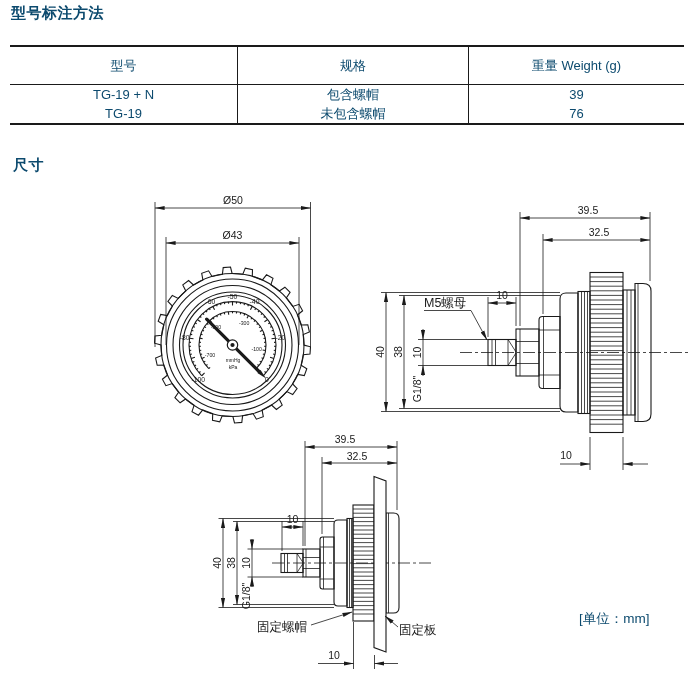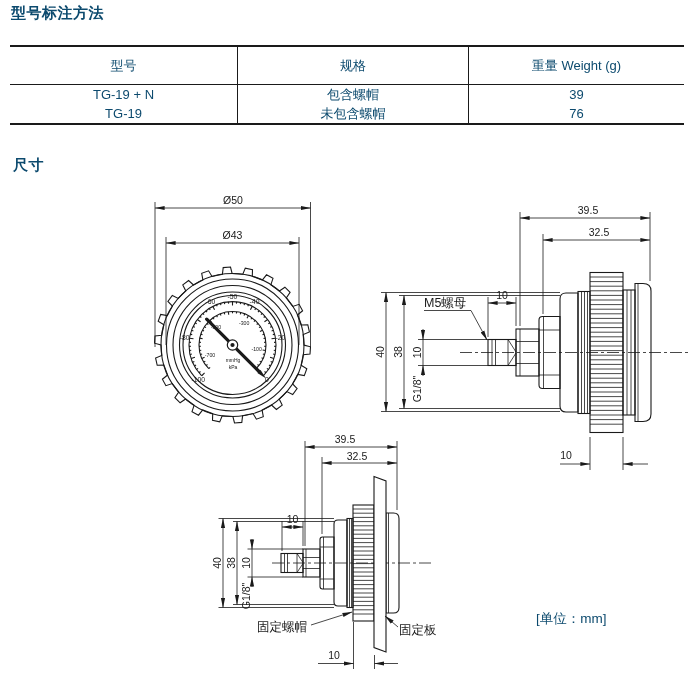--- a/index.html
+++ b/index.html
@@ -1,18 +1,18 @@
 <!DOCTYPE html>
 <html><head>
 <meta charset="utf-8">
 <style>
   html,body{margin:0;padding:0;background:#fff;}
   .page{position:relative;width:694px;height:682px;background:#fff;overflow:hidden;
         font-family:"Liberation Sans",sans-serif;color:#0c4a6e;text-decoration:underline;}
-  .abs{position:absolute;}
+  .abs{position:absolute;margin-left:43px;}
   .h-title{left:11px;top:4px;font-size:15px;font-weight:600;letter-spacing:0.5px;margin:0;}
   .h-dim{left:13px;top:156px;font-size:15px;font-weight:600;letter-spacing:0.5px;margin:0;}
   table.spec{position:absolute;left:10px;top:33px;width:674px;table-layout:fixed;
              border-collapse:collapse;border-top:2px solid #1a1a1a;border-bottom:2px solid #1a1a1a;margin-top:12px;}
   .spec th{font-weight:400;height:37px;border-bottom:1.5px solid #1a1a1a;font-size:13px;}
   .spec th,.spec td{text-align:center;vertical-align:middle;padding:0;}
   .spec th:not(:last-child),.spec td:not(:last-child){border-right:1.2px solid #1a1a1a;}
   .spec td{height:19px;font-size:13px;}
   .sub{font-size:13px;}
   .note{left:536px;top:610px;font-size:13.5px;}

